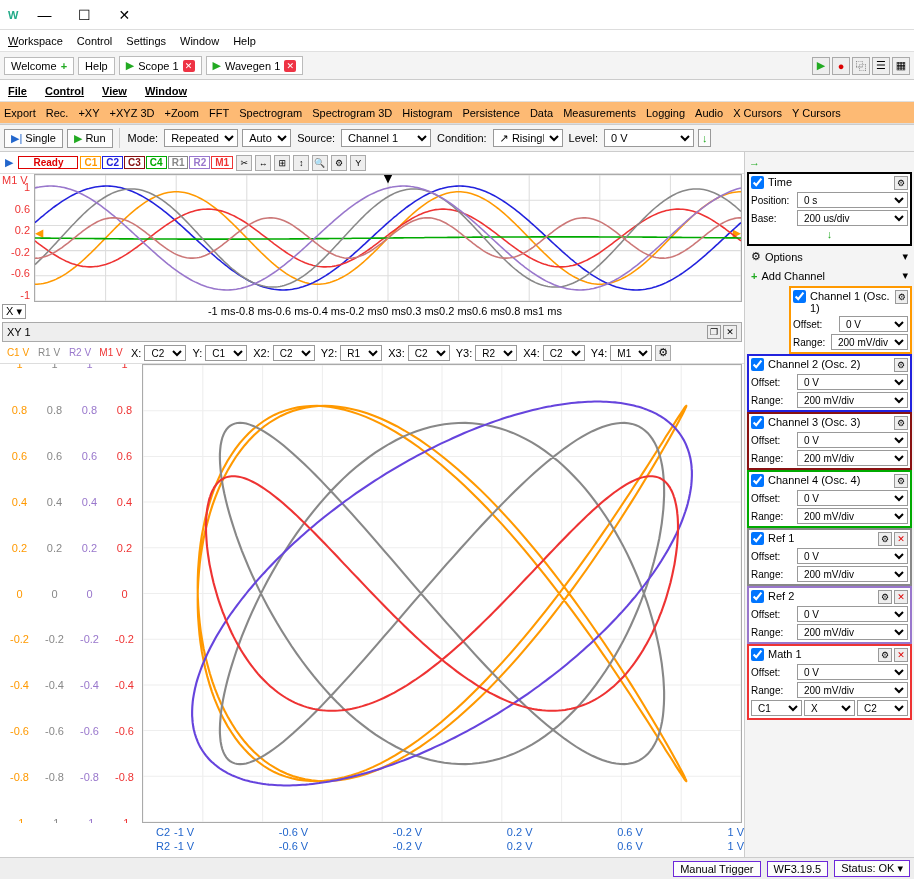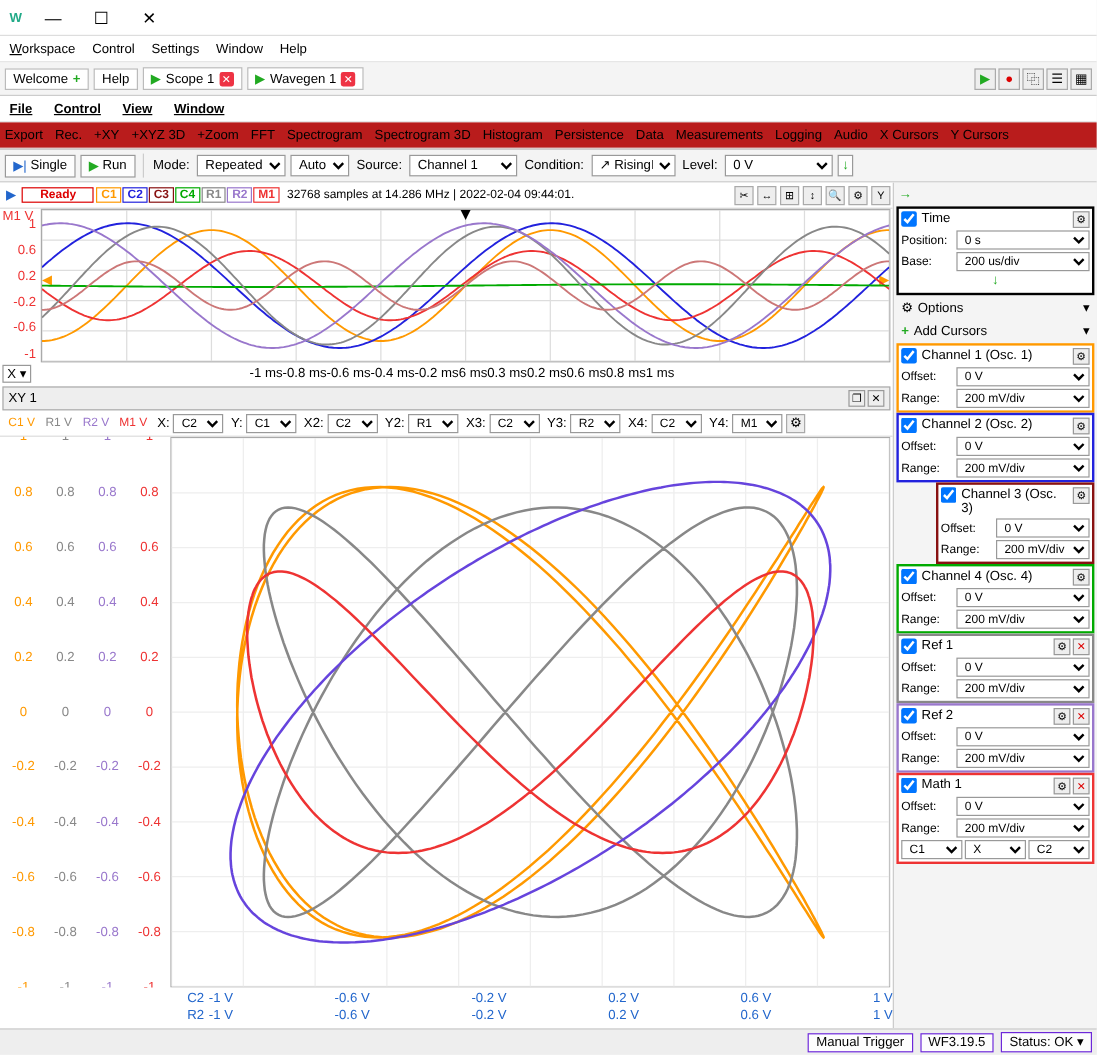--- a/index.html
+++ b/index.html
@@ -14,21 +14,21 @@
 .tabsbar { height: 28px; background: #f4f4f4; display: flex; align-items: center; padding: 2px 4px; gap: 4px; border-bottom: 1px solid #ccc; }
 .tab { background: #fff; border: 1px solid #bbb; padding: 2px 6px; display: flex; align-items: center; gap: 4px; cursor: pointer; }
 .tab .close { background:#e34; color:#fff; width:12px; height:12px; display:inline-flex; align-items:center; justify-content:center; font-size:9px; border-radius:2px;}
 .tab .tri { color:#2a2; }
 .tab .plus { color:#2a2; font-weight:bold; }
 .spacer { flex: 1; }
 .runicons { display:flex; gap:2px; }
 .runicons div { width:18px; height:18px; border:1px solid #aaa; background:#eee; display:flex; align-items:center; justify-content:center; cursor:pointer;}
 .secondary-menu { height: 22px; background:#fff; display:flex; align-items:center; padding:0 8px; gap:18px; border-bottom:1px solid #e0e0e0;}
 .secondary-menu span { cursor:pointer;font-weight:bold; }
-.toolbar-row { height: 22px; background:#b91c1c; display:flex; align-items:center; padding:0 4px; gap:10px; border-bottom:1px solid #ddd; font-size:11px;}
+.toolbar-row { height: 22px; background:#fdba74; display:flex; align-items:center; padding:0 4px; gap:10px; border-bottom:1px solid #ddd; font-size:11px;}
 .toolbar-row span { cursor:pointer; }
 .controlbar { height: 28px; background:#f4f4f4; display:flex; align-items:center; padding:2px 4px; gap:4px; border-top:1px solid #ccc; border-bottom:1px solid #ccc;}
 .btn { border:1px solid #999; background:#fdfdfd; padding:2px 6px; display:flex; align-items:center; gap:3px; cursor:pointer;}
 .btn .tri-g { color:#2a2; }
 .btn .tri-b { color:#26c; }
 select, input[type=text] { border:1px solid #999; background:#fff; padding:1px 2px; font-size:11px; height:18px;}
 .label { padding:0 2px; }
 .vsep { width:1px; height:20px; background:#ccc; margin:0 2px;}
 .main-area { flex:1; display:flex; overflow:hidden; }
 .left-col { flex:1; display:flex; flex-direction:column; overflow:hidden; background:#fff;}
@@ -63,23 +63,23 @@
 .xy-xaxis .xticks { flex:1; display:flex; justify-content:space-between;}
 .panel { border:2px solid; background:#fff; padding:2px;}
 .panel .phead { display:flex; align-items:flex-start; gap:2px; font-size:11px;}
 .panel .phead input[type=checkbox]{ margin-right:2px;}
 .panel .phead .sp{flex:1;}
 .panel .phead .gear, .panel .phead .xb { width:14px;height:14px;border:1px solid #999;background:#eee;font-size:9px;display:flex;align-items:center;justify-content:center;cursor:pointer;}
 .panel .prow { display:flex; align-items:center; gap:2px; margin-top:2px;}
 .panel .prow .plab { width:44px; font-size:10px;}
 .panel .prow select { flex:1; font-size:10px; height:16px;}
 .panel.time { border-color:#000;}
-.panel.c1 { border-color:#f90;}
+.panel.c1 { border-color:#f90;margin-left:42px;}
 .panel.c2 { border-color:#22d;}
-.panel.c3 { border-color:#811;margin-left:33px;}
+.panel.c3 { border-color:#811;}
 .panel.c4 { border-color:#0a0;}
 .panel.r1 { border-color:#888;}
 .panel.r2 { border-color:#97c;}
 .panel.m1 { border-color:#e33;}
 .opt-row { display:flex; align-items:center; padding:2px 4px; gap:4px; cursor:pointer;}
 .statusbar { height:22px; background:#eee; border-top:1px solid #ccc; display:flex; align-items:center; padding:0 4px; gap:6px; font-size:11px;}
 .statusbar .sbtn { border:1px solid #6d28d9; background:#fdfdfd; padding:1px 6px; cursor:pointer;}
 .statusbar .sp { flex:1;}
 </style>
 </head>
@@ -184,21 +184,20 @@
       <span class="chip ready">Ready</span>
       <div class="chips-area">
         <span class="ch-chip" style="border-color:#f90;color:#f90">C1</span>
         <span class="ch-chip" style="border-color:#22d;color:#22d">C2</span>
         <span class="ch-chip" style="border-color:#811;color:#811">C3</span>
         <span class="ch-chip" style="border-color:#0a0;color:#0a0">C4</span>
         <span class="ch-chip" style="border-color:#888;color:#888">R1</span>
         <span class="ch-chip" style="border-color:#97c;color:#97c">R2</span>
         <span class="ch-chip" style="border-color:#e33;color:#e33">M1</span>
       </div>
-      <span class="statustext">32768 samples at 14.286 MHz | 2022-02-04 09:44:01.</span>
       <div class="iconbtn">✂</div>
       <div class="iconbtn">↔</div>
       <div class="iconbtn">⊞</div>
       <div class="iconbtn">↕</div>
       <div class="iconbtn">🔍</div>
       <div class="iconbtn">⚙</div>
       <div class="iconbtn">Y</div>
     </div>
 
     <div style="display:flex;">
@@ -246,21 +245,21 @@
       </div>
     </div>
     <div class="xaxis-row">
       <span class="xbtn">X ▾</span>
       <div class="ticks" id="scope-xticks">
           <span>-1 ms</span>
           <span>-0.8 ms</span>
           <span>-0.6 ms</span>
           <span>-0.4 ms</span>
           <span>-0.2 ms</span>
-          <span>6 ms</span>
+          <span>0 ms</span>
           <span>0.3 ms</span>
           <span>0.2 ms</span>
           <span>0.6 ms</span>
           <span>0.8 ms</span>
           <span>1 ms</span>
         </div>
     </div>
 
     <div class="xy-header">
       <span>XY 1</span>
@@ -420,21 +419,21 @@
           <span class="plab">Position:</span>
           <select><option>0 s</option></select>
         </div>
       <div class="prow">
           <span class="plab">Base:</span>
           <select><option>200 us/div</option></select>
         </div>
       <div style="text-align:center;color:#2a2;padding:2px">↓</div>
     </div>
     <div class="opt-row">⚙ <span>Options</span><span class="spacer"></span>▾</div>
-    <div class="opt-row"><span style="color:#2a2;font-weight:bold">+</span> <span>Add Cursors</span><span class="spacer"></span>▾</div>
+    <div class="opt-row"><span style="color:#2a2;font-weight:bold">+</span> <span>Add Channel</span><span class="spacer"></span>▾</div>
     <div id="ch-panels">
         <div class="panel c1">
     <div class="phead">
             <input type="checkbox" checked="" style="">
             <span>Channel 1 (Osc. 1)</span>
             <span class="sp"></span>
             <span class="gear">⚙</span>
           </div>
     <div class="prow">
             <span class="plab">Offset:</span>

